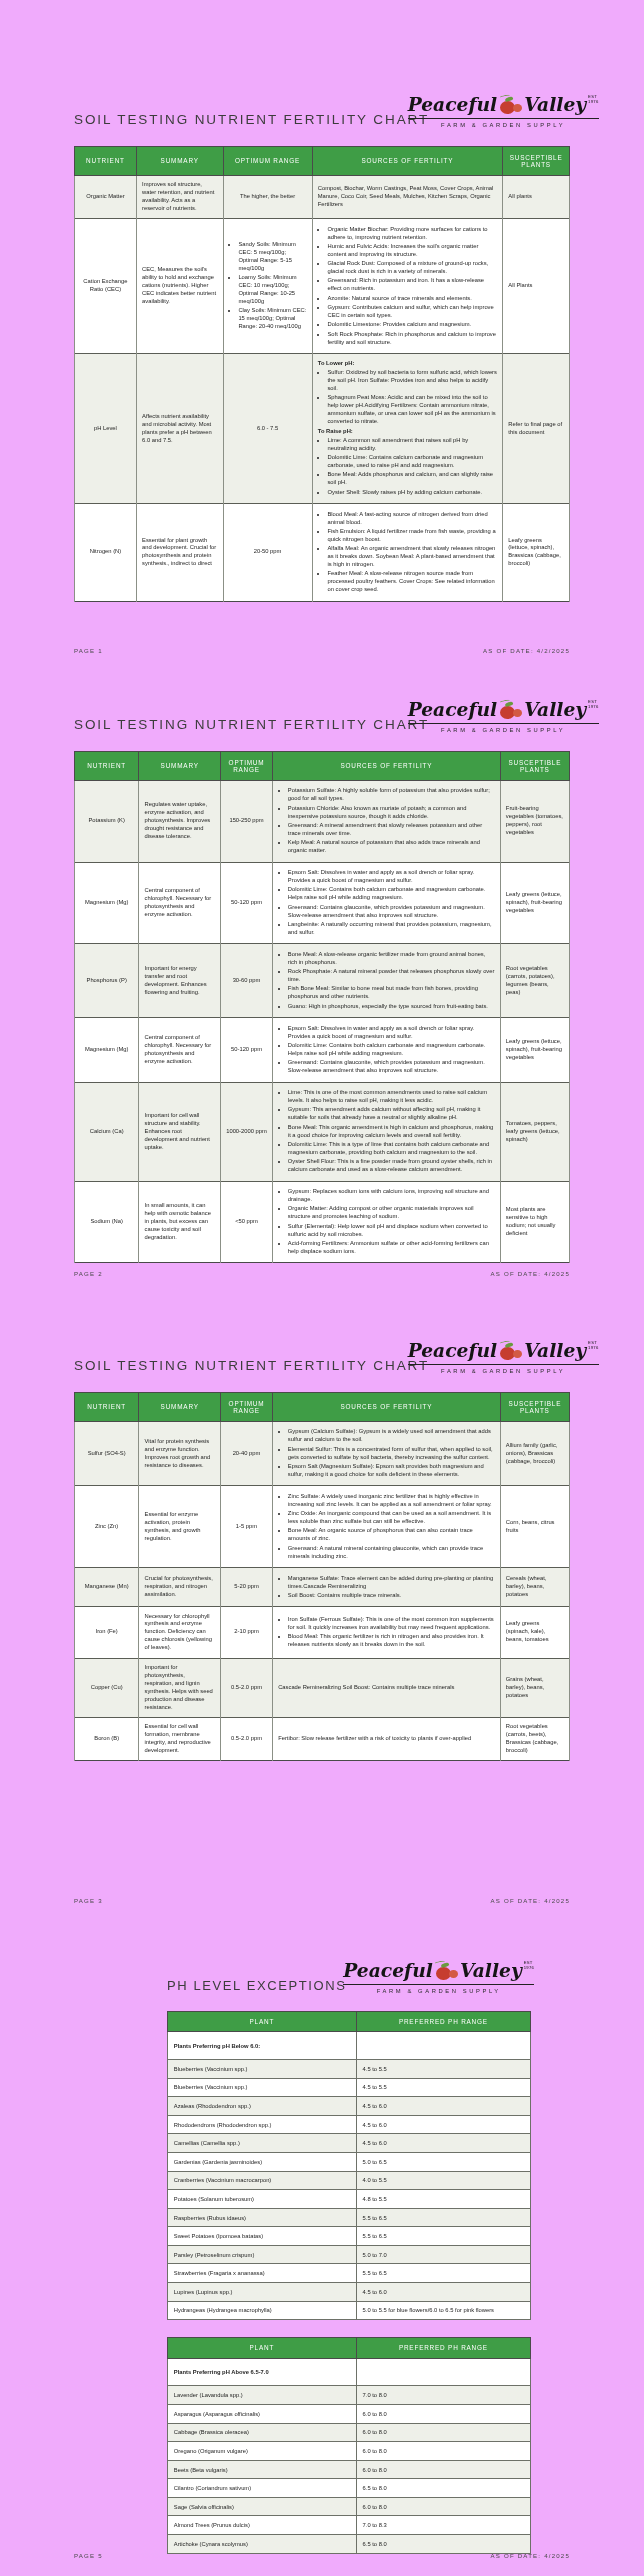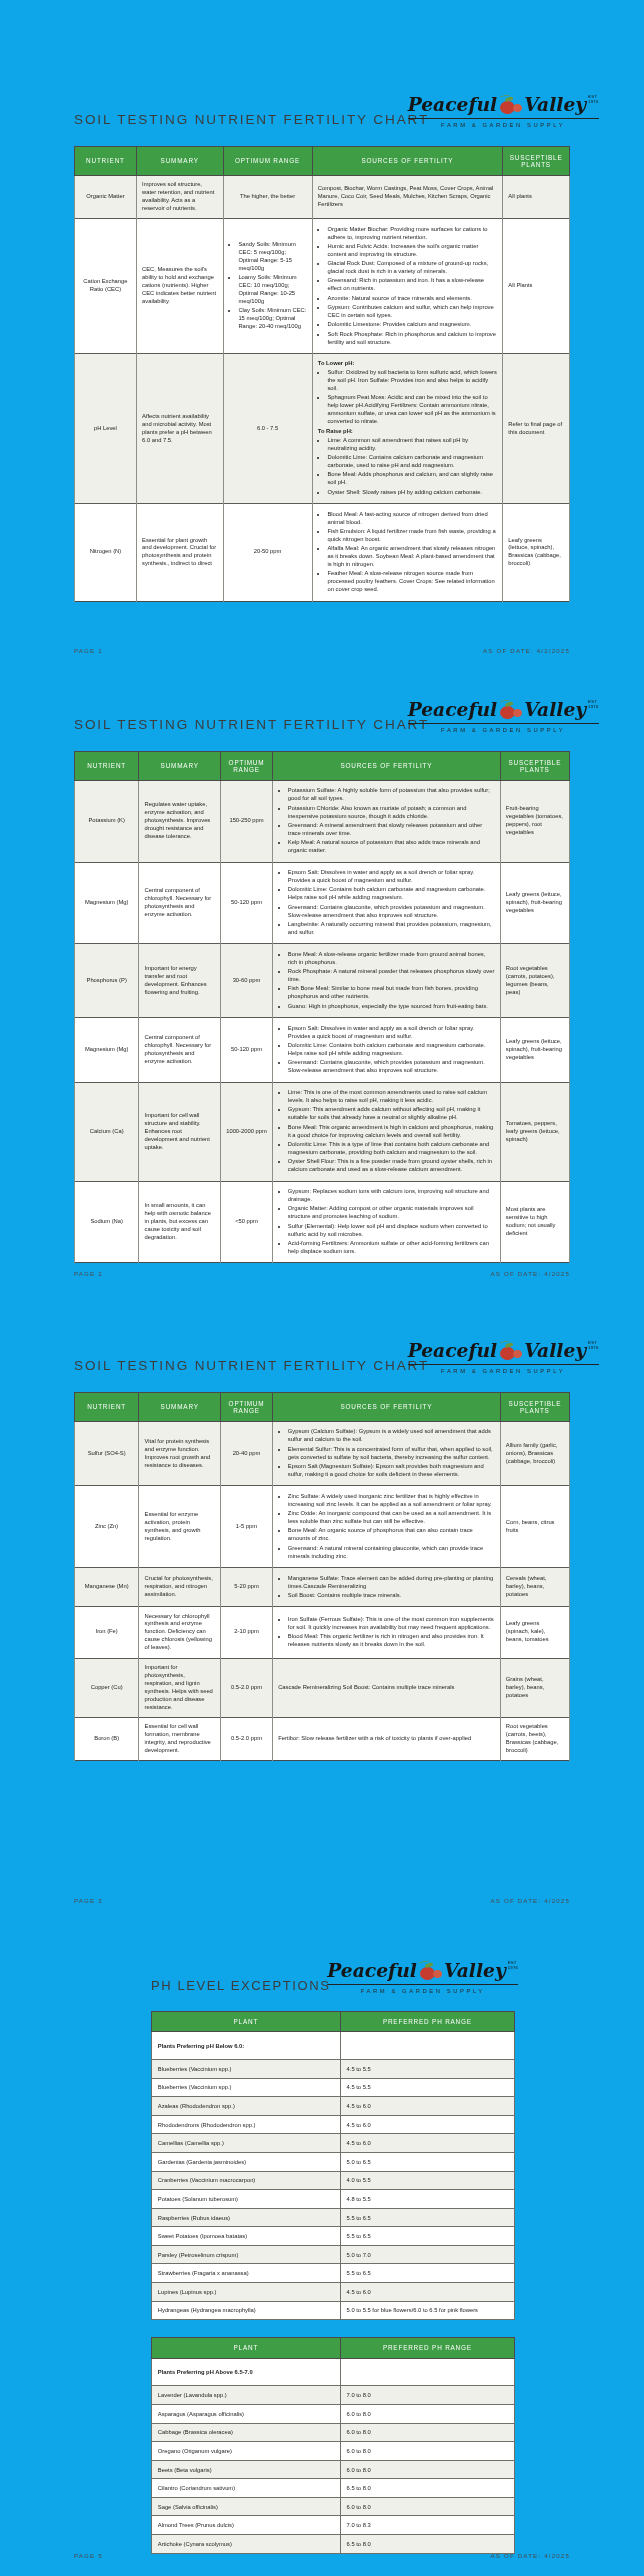--- a/index.html
+++ b/index.html
@@ -2,25 +2,25 @@
 <html style="--green: #3f9d46; --alt: #eef0e9; --bdark: #4a4a4a; --red: #c63d2f; --leaf: #6a9a3f;font-size:10.3px"><head>
 <meta charset="utf-8">
 <style>
   :root{
     --green:#3f9d46; --alt:#eef0e9; --bdark:#4a4a4a; --bmid:#8b9086;
     --red:#c63d2f; --leaf:#6a9a3f;
   }
   *{box-sizing:border-box;}
   html,body{margin:0;padding:0;}
   body{width:644px;background:#ffffff;font-family:"Liberation Sans",sans-serif;color:#222;}
-  .page{position:relative;width:644px;overflow:hidden;background:#0ea5e9;}
+  .page{position:relative;width:644px;overflow:hidden;background:#f0abfc;}
   .page-1{height:673px;padding-top:95px;}
   .page-2{height:641px;padding-top:27px;}
   .page-3{height:621px;padding-top:27px;}
-  .page-4{height:641px;padding-top:26px;}
+  .page-4{height:641px;padding-top:26px;padding-left:16px;}
 
   .page-header{width:496px;margin-left:74px;display:flex;justify-content:space-between;align-items:flex-start;}
   .page-4 .page-header{width:364px;margin-left:151px;}
   .doc-title{font-size:13.5px;letter-spacing:1.9px;font-weight:500;color:#3c3c3c;margin:16.7px 0 0 0;white-space:nowrap;}
   .page-4 .doc-title{font-size:13px;letter-spacing:1.6px;}
 
   
   .logo{display:flex;flex-direction:column;align-items:center;min-width:148px;}
   .logo-row{display:flex;align-items:flex-start;border-bottom:1.3px solid #222;padding-bottom:1.3px;}
   .logo-script{font-family:"DejaVu Serif",serif;font-style:italic;font-weight:bold;font-size:18.7px;line-height:1;color:#151515;}

